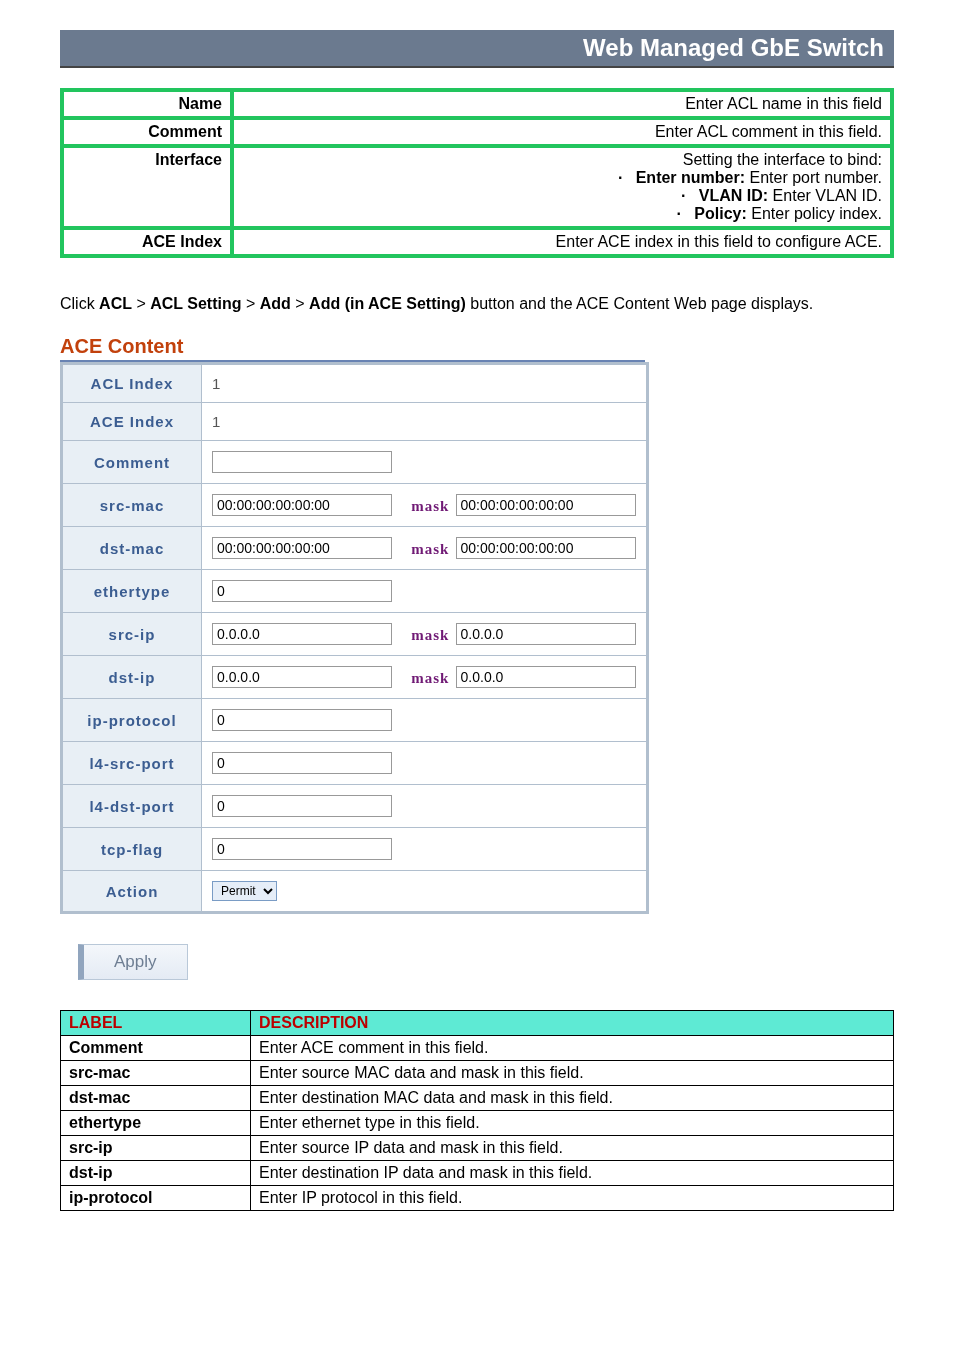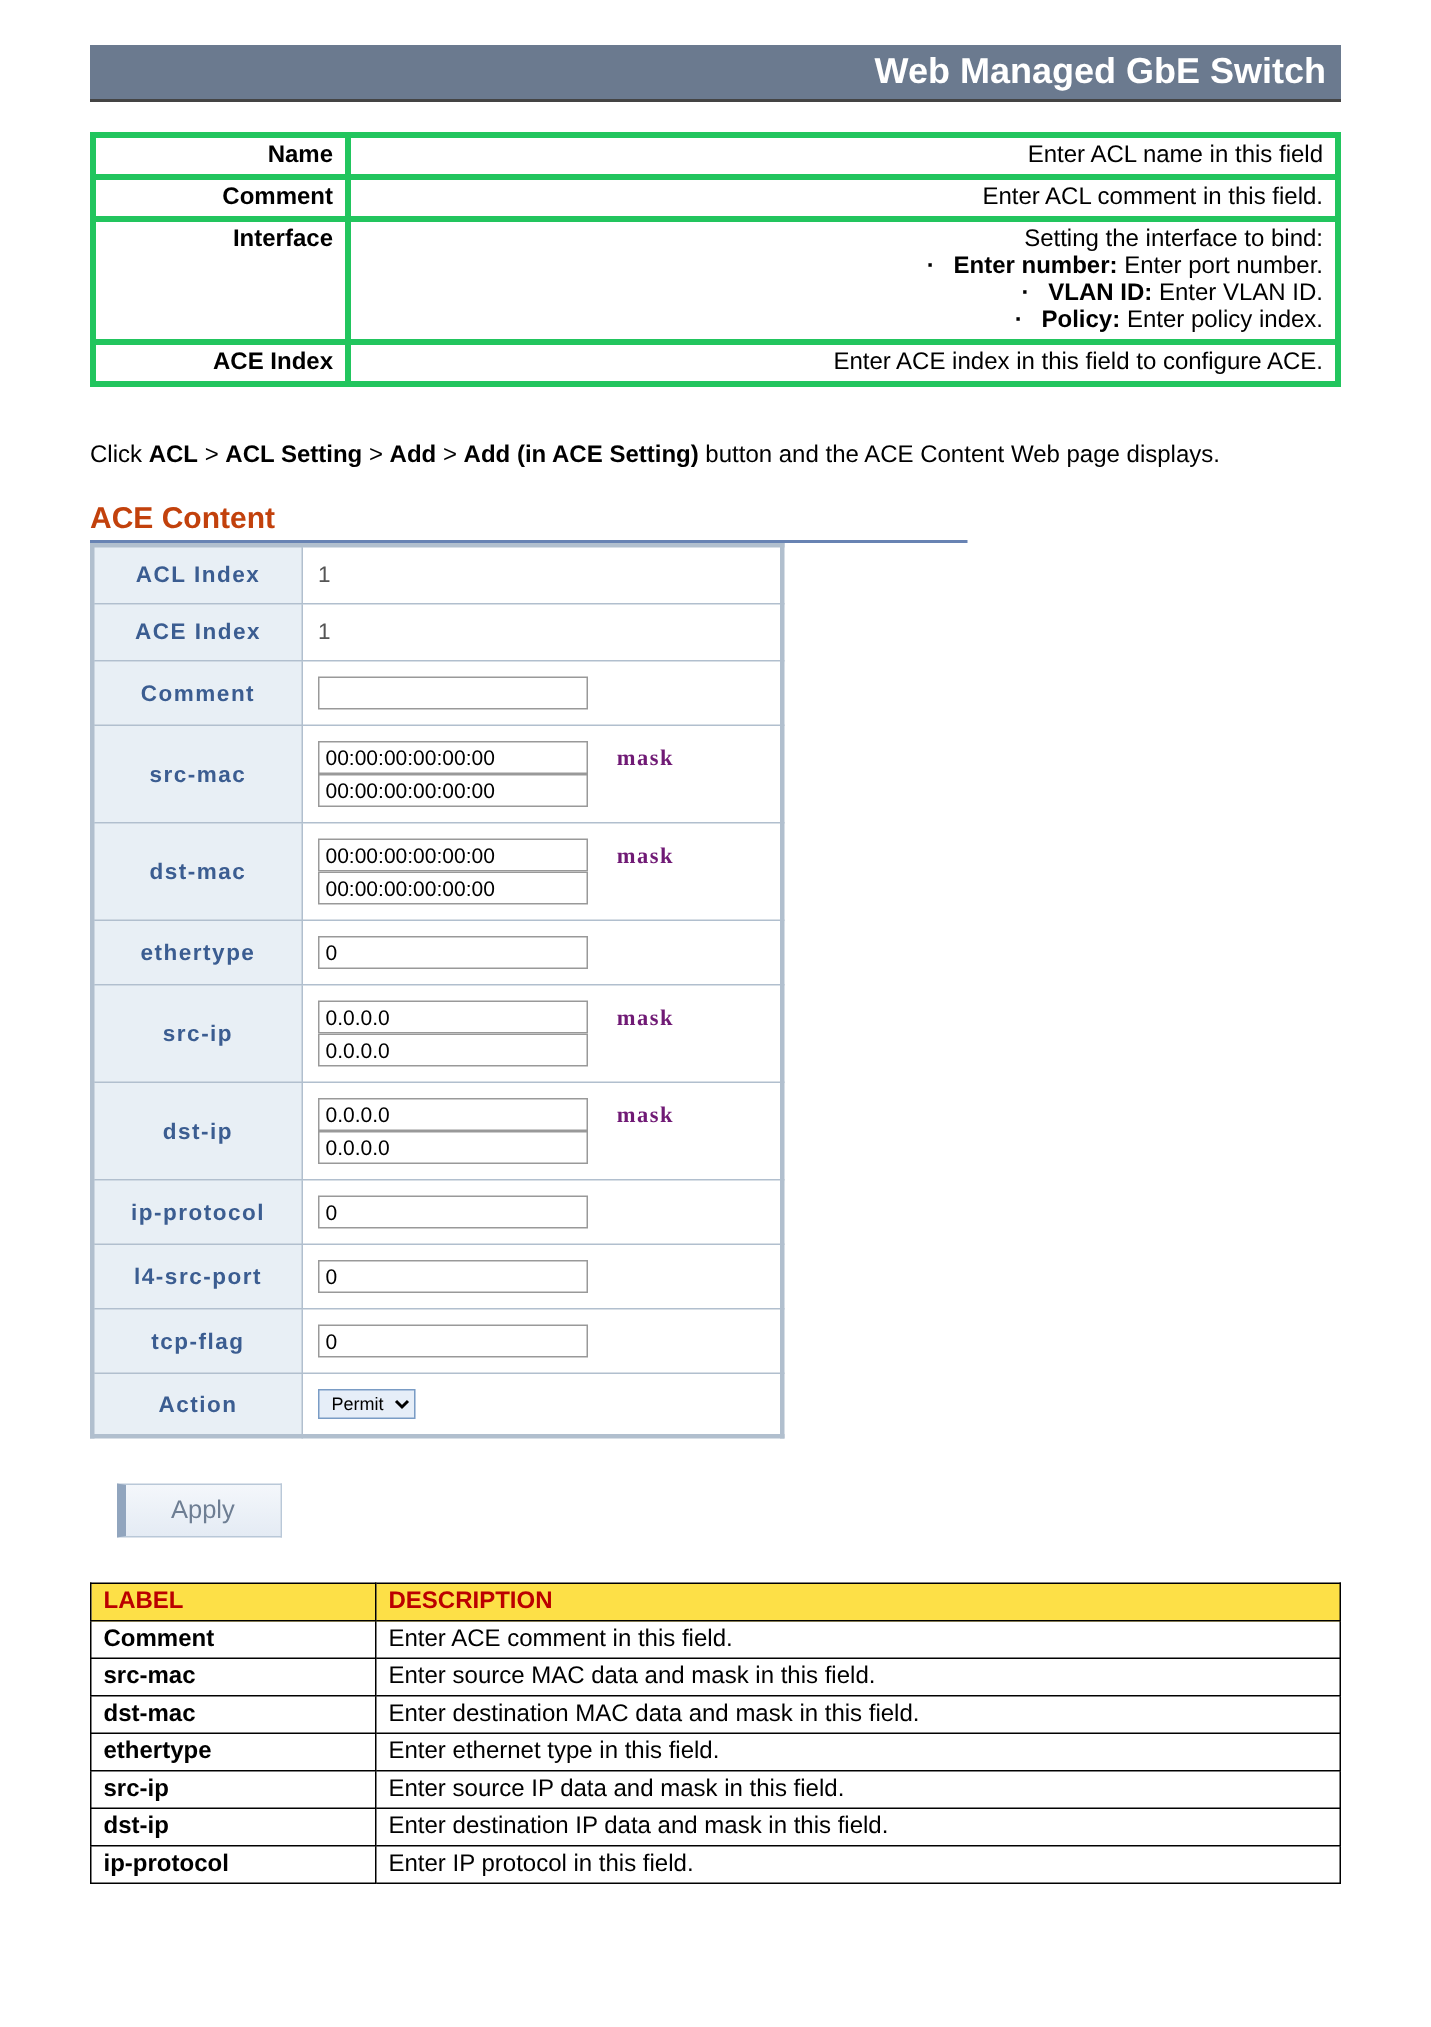--- a/index.html
+++ b/index.html
@@ -10,33 +10,33 @@
     .table1 { width: 100%; border-collapse: collapse; margin-bottom: 30px; }
     .table1 td { border: 4px solid #22c55e; padding: 3px 8px; font-size: 16px; vertical-align: top; text-align: right; }
     .table1 .label-cell { font-weight: bold; width: 170px; }
     .table1 ul { list-style: none; padding-left: 10px; }
     .table1 ul li::before { content: "· "; font-weight: bold; padding-right: 8px; }
     
     .instruction { font-size: 16px; line-height: 2; margin-bottom: 15px; }
     
     .ace-title { color: #c2410c; font-size: 20px; font-weight: bold; border-bottom: 2px solid #6883b3; padding-bottom: 2px; width: 585px; margin-bottom: 0; }
     
-    .ace-table { width: 463px; border-collapse: collapse; border: 3px solid #b1bfce; margin-bottom: 20px; }
+    .ace-table { width: 589px; border-collapse: collapse; border: 3px solid #b1bfce; margin-bottom: 20px; }
     .ace-table td { border: 1px solid #b1bfce; padding: 10px; font-size: 15px; }
     .ace-table .label-cell { background: #e8eff5; color: #3b5d91; font-weight: bold; text-align: center; width: 140px; letter-spacing: 1px; }
     .ace-table .value-cell { color: #555; }
     .ace-table input { border: 1px solid #999; padding: 2px 4px; font-size: 14px; width: 180px; }
     .ace-table .mask-label { color: #701a75; font-weight: bold; letter-spacing: 1px; margin-left: 15px; margin-right: 2px; display: inline-block; vertical-align: middle; font-family: Liberation Serif, serif; }
     .ace-table select { border: 1px solid #7a9cc5; background: #e6eef8; padding: 1px 4px; font-size: 12px; }
     
     .apply-btn { display: inline-block; background: linear-gradient(#f4f7fb, #e4ebf4); border: 1px solid #b9c8d8; border-left: 6px solid #91a5be; color: #6e7e93; padding: 7px 30px; font-size: 17px; margin: 10px 0 30px 18px; }
     
     .table2 { width: 100%; border-collapse: collapse; }
     .table2 th, .table2 td { border: 1px solid #000; padding: 3px 8px; font-size: 16px; vertical-align: top; text-align: left; }
-    .table2 th { background: #fde047; color: #b00; font-weight: bold; }
+    .table2 th { background: #5eead4; color: #b00; font-weight: bold; }
     .table2 .label-cell { font-weight: bold; width: 190px; }
   </style>
 </head>
 <body>
 
 
 
 <div class="header-box">Web Managed GbE Switch</div>
 
 <table class="table1">
@@ -125,20 +125,24 @@
   </tr>
   <tr>
     <td class="label-cell">ip-protocol</td>
     <td class="value-cell"><input value="0" style=""></td>
   </tr>
   <tr>
     <td class="label-cell">l4-src-port</td>
     <td class="value-cell"><input value="0" style=""></td>
   </tr>
   <tr>
+    <td class="label-cell">l4-dst-port</td>
+    <td class="value-cell"><input value="0" style=""></td>
+  </tr>
+  <tr>
     <td class="label-cell">tcp-flag</td>
     <td class="value-cell"><input value="0" style=""></td>
   </tr>
   <tr>
     <td class="label-cell">Action</td>
     <td class="value-cell">
       <select>
         <option>Permit</option>
       </select>
     </td>

